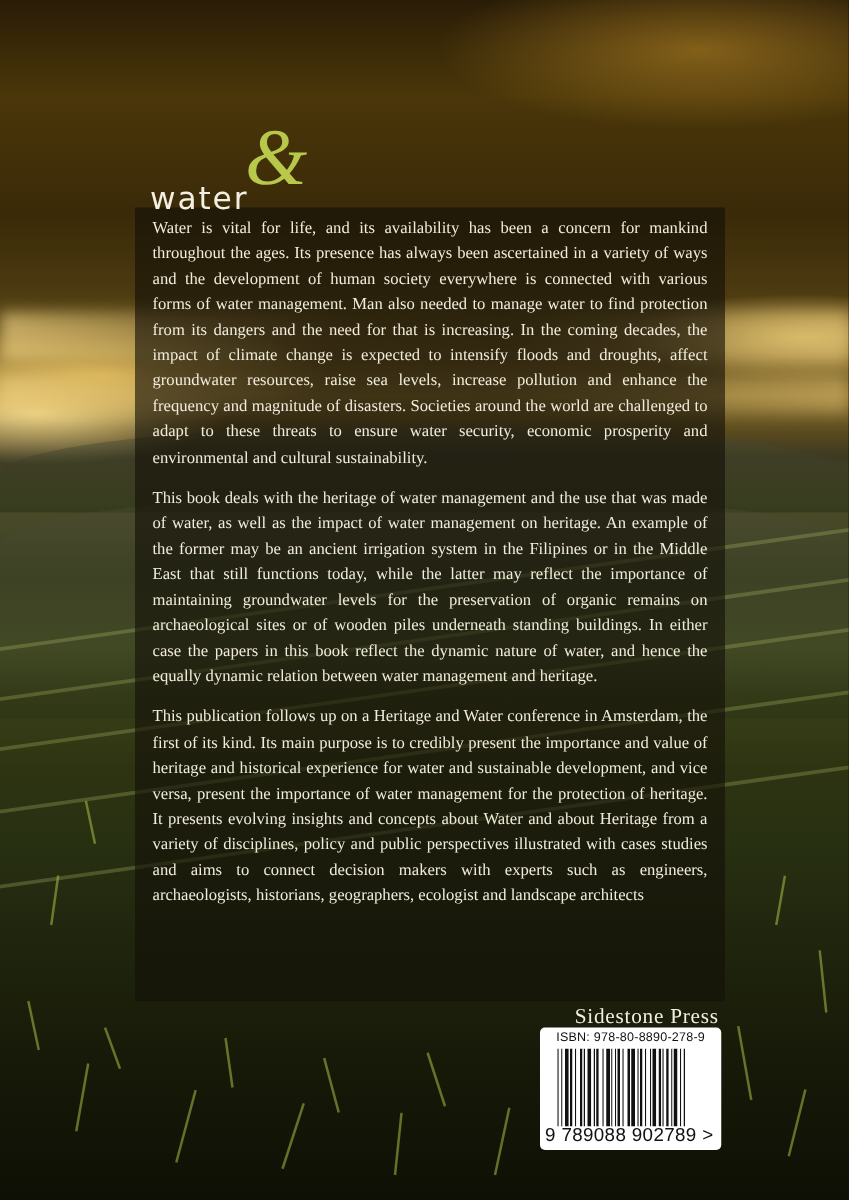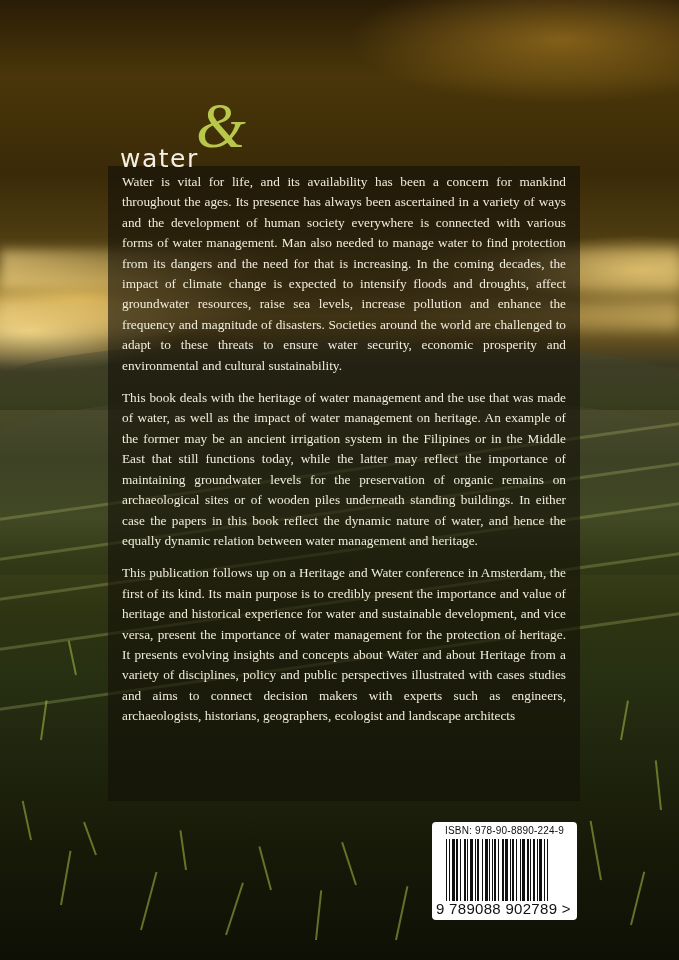--- a/index.html
+++ b/index.html
@@ -130,22 +130,23 @@
     <span class="amp">&amp;</span>
   </div>
 
   <div class="panel"></div>
   <div class="blurb">
     <p>Water is vital for life, and its availability has been a concern for mankind throughout the ages. Its presence has always been ascertained in a variety of ways and the development of human society everywhere is connected with various forms of water management. Man also needed to manage water to find protection from its dangers and the need for that is increasing. In the coming decades, the impact of climate change is expected to intensify floods and droughts, affect groundwater resources, raise sea levels, increase pollution and enhance the frequency and magnitude of disasters. Societies around the world are challenged to adapt to these threats to ensure water security, economic prosperity and environmental and cultural sustainability.</p>
     <p>This book deals with the heritage of water management and the use that was made of water, as well as the impact of water management on heritage. An example of the former may be an ancient  irrigation system in the Filipines or in the Middle East that still functions today, while the latter may reflect the importance of maintaining groundwater levels for the preservation of organic remains on archaeological sites or of wooden piles underneath standing buildings. In either case the papers in this book reflect the dynamic nature of water, and hence the equally dynamic relation between water management and heritage.</p>
     <p>This publication follows up on a Heritage and Water conference in Amsterdam, the first of its kind. Its main purpose is to credibly present the importance and value of heritage and historical experience for water and sustainable development, and vice versa, present the importance of water management for the protection of heritage. It presents evolving insights and concepts about Water and about Heritage from a variety of disciplines, policy and public perspectives illustrated with cases studies and aims to connect decision makers with experts such as engineers, archaeologists, historians, geographers, ecologist and landscape architects</p>
   </div>
 
+  <div class="publisher">Sidestone Press</div>
   <div class="barcode-box">
-    <div class="isbn">ISBN:  978-90-8890-224-9</div>
+    <div class="isbn">ISBN:  978-80-8890-278-9</div>
     <div class="bars">
       <span style="width:1px;background:#111"></span>
         <span style="width:2px;background:#fff"></span>
       <span style="width:1px;background:#111"></span>
         <span style="width:2px;background:#fff"></span>
       <span style="width:3px;background:#111"></span>
         <span style="width:1px;background:#fff"></span>
       <span style="width:2px;background:#111"></span>
         <span style="width:2px;background:#fff"></span>
       <span style="width:1px;background:#111"></span>

